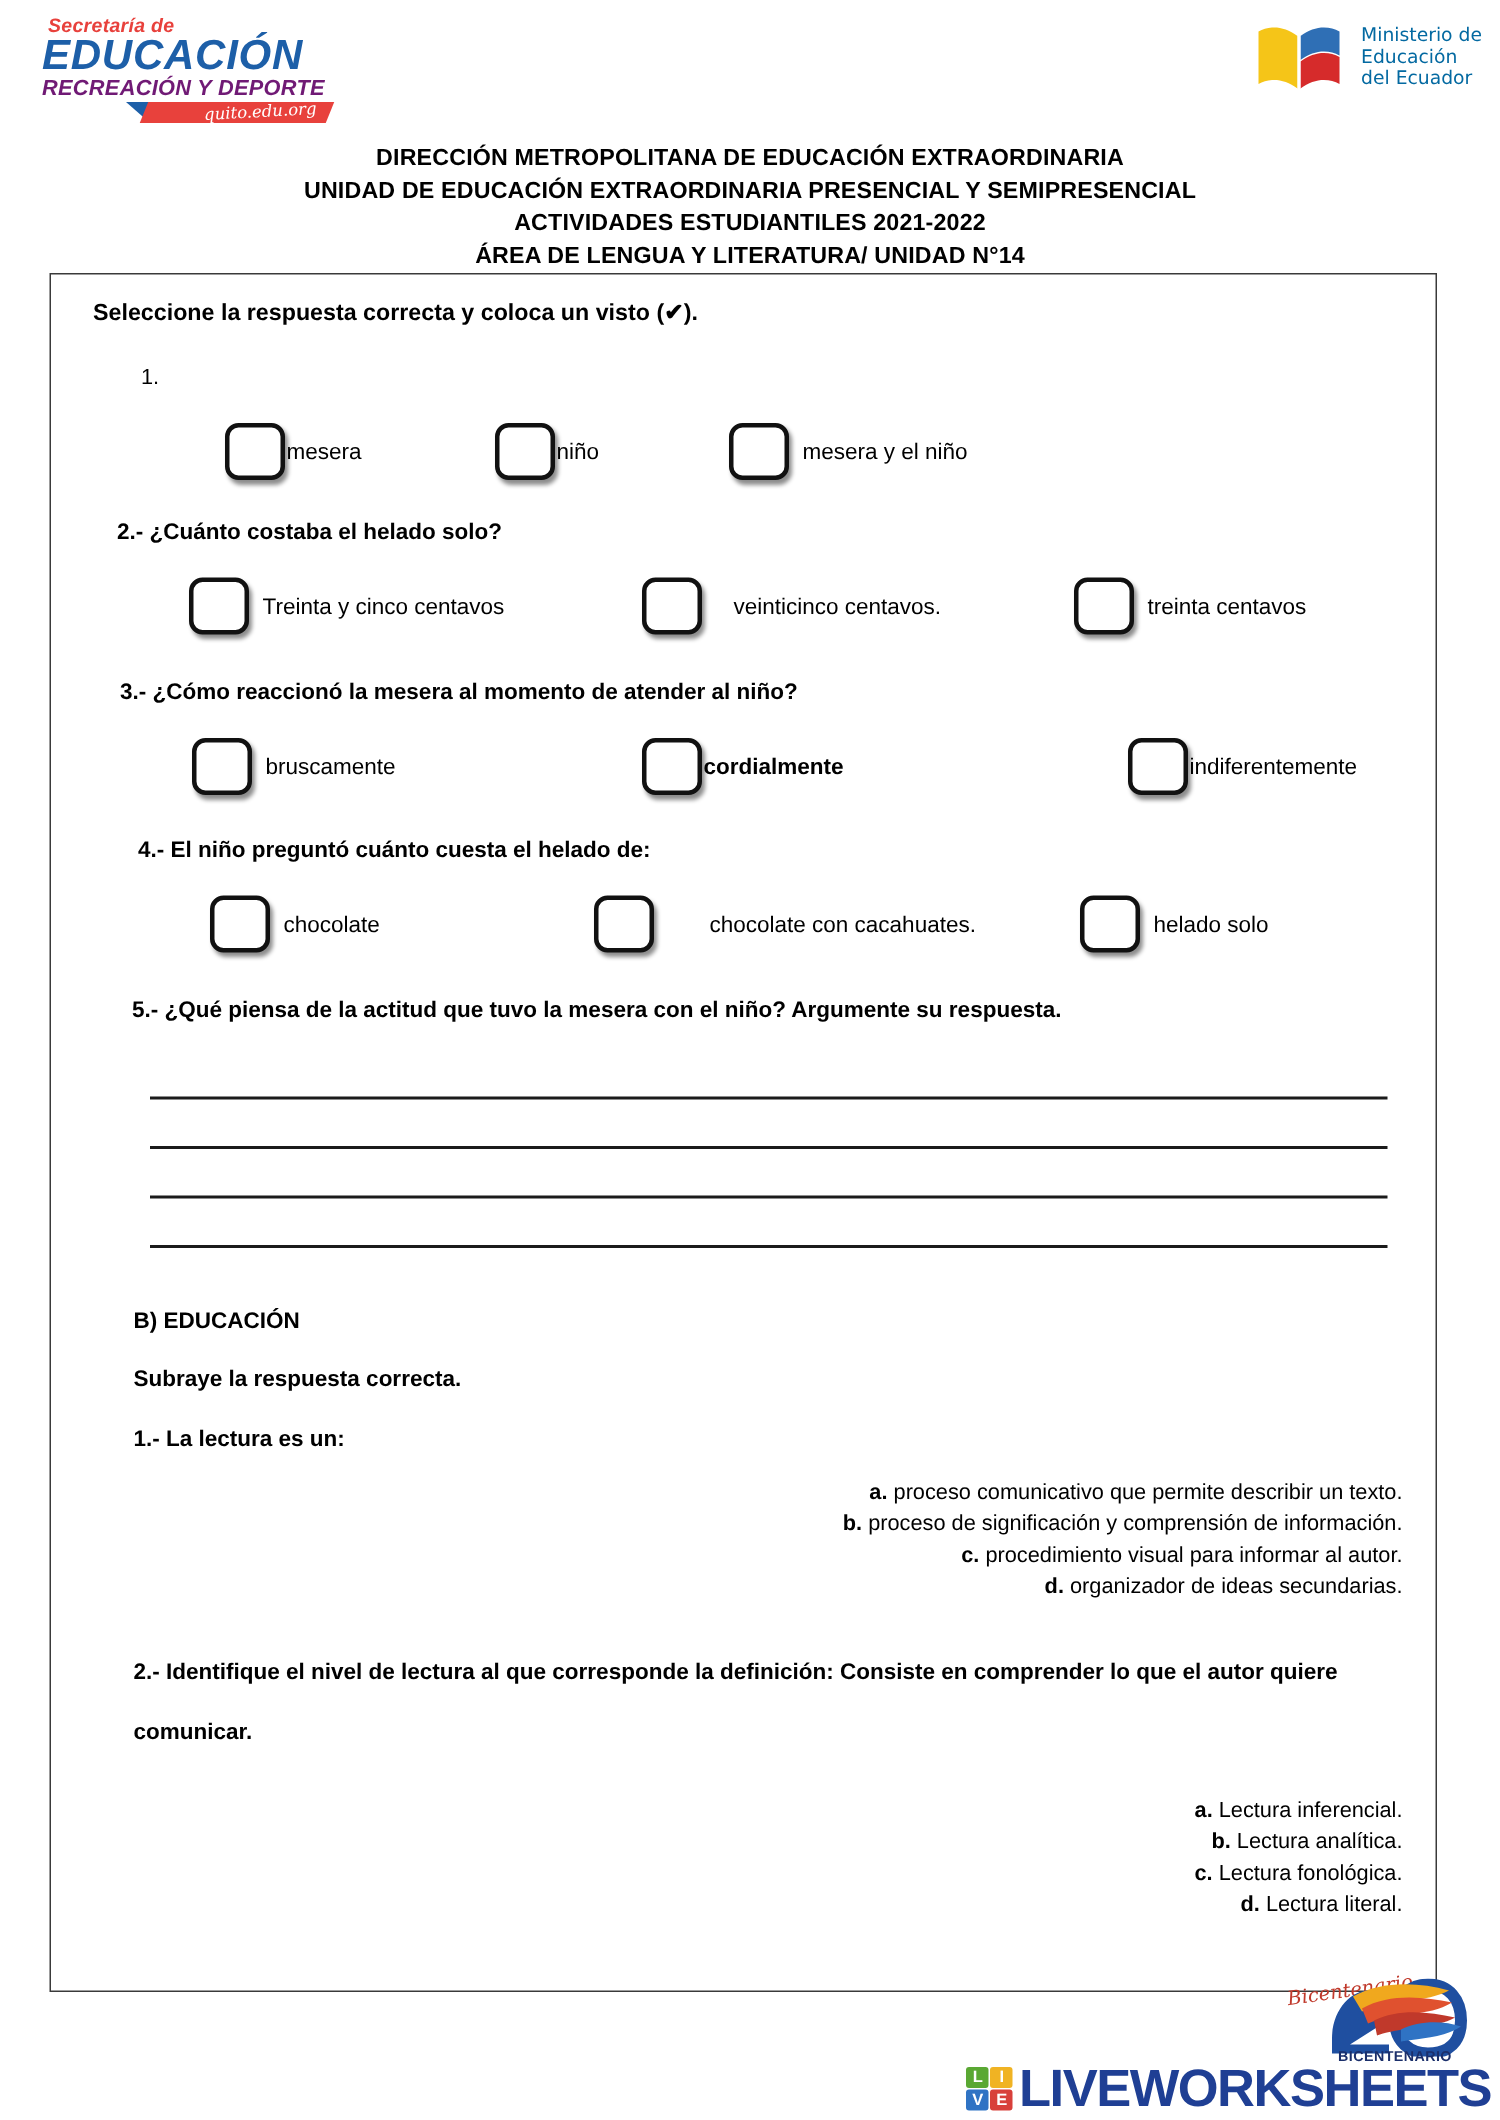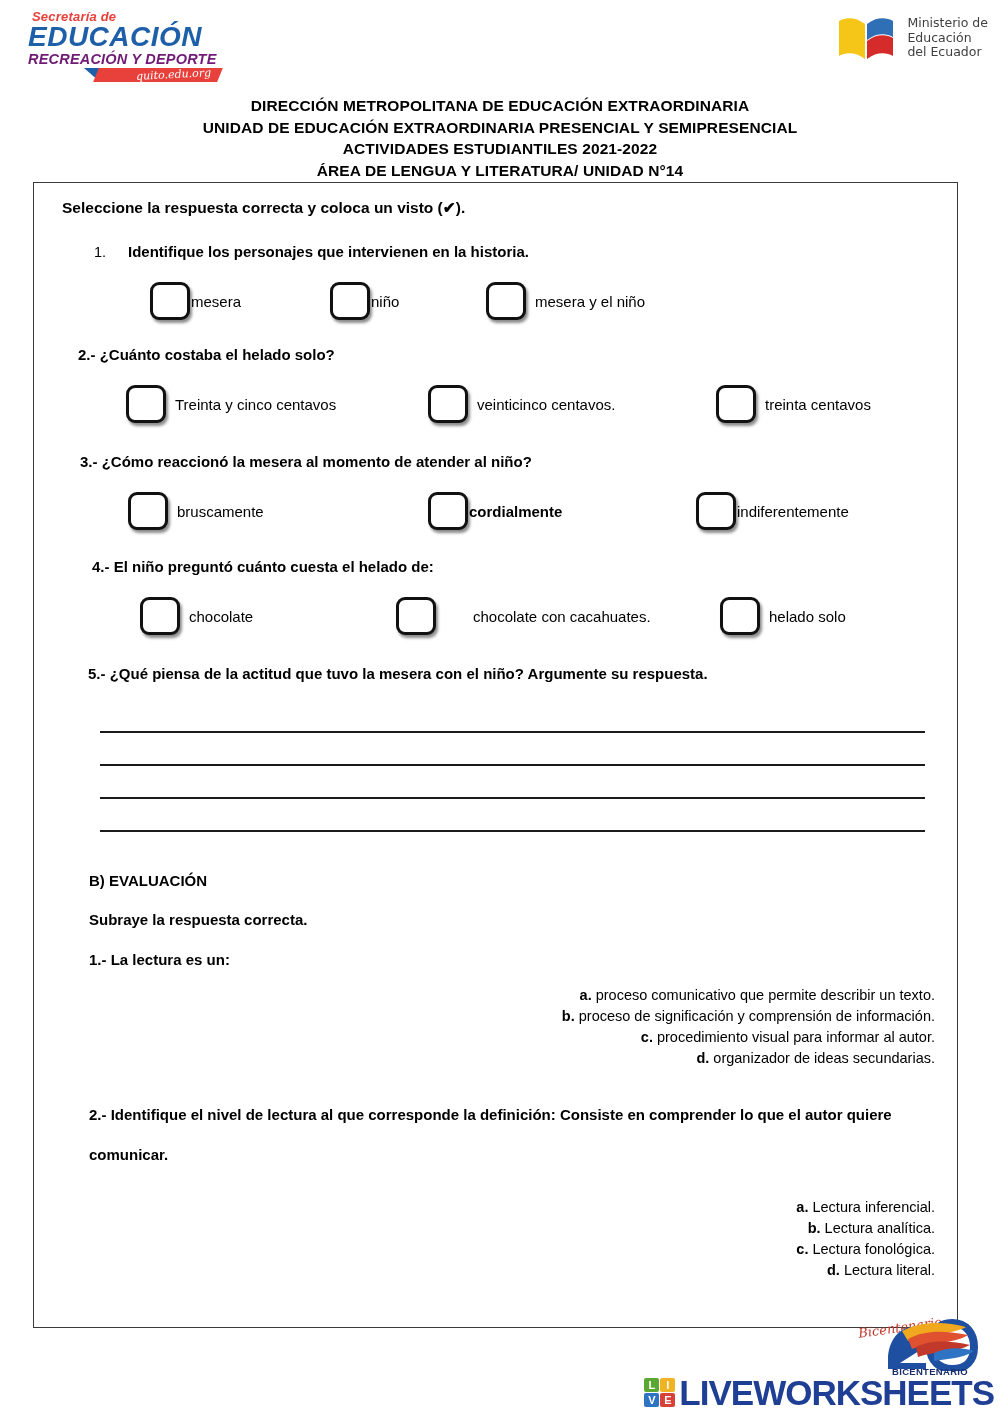--- a/index.html
+++ b/index.html
@@ -92,21 +92,21 @@
     right: 12px;
     top: 12px;
     display: flex;
     align-items: center;
     gap: 9px;
   }
   .me-book { width: 64px; height: 52px; }
   .me-text {
     font-size: 12.5px;
     line-height: 14.5px;
-    color: #404040;
+    color: #0369a1;
     font-family: "DejaVu Sans", sans-serif;
   }
 
   
   .titles {
     text-align: center;
     font-weight: bold;
     font-size: 15.5px;
     line-height: 21.5px;
     letter-spacing: .1px;
@@ -325,21 +325,20 @@
   <div>ACTIVIDADES ESTUDIANTILES 2021-2022</div>
   <div>ÁREA DE LENGUA Y LITERATURA/ UNIDAD N°14</div>
 </div>
 
 <div class="frame">
 
   <div class="instruction">Seleccione la respuesta correcta y coloca un visto (✔).</div>
 
   <div class="q-row" style="margin-top:26px;">
     <span class="q-num">1.</span>
-    <span class="q-text-b">Identifique los personajes que intervienen en la historia.</span>
   </div>
   <div class="opts" style="margin-top:22px;">
     <div class="opt" style="left:94px;">
       <span class="cbox"></span>
       <span class="opt-label">mesera</span>
     </div>
     <div class="opt" style="left:274px;">
       <span class="cbox"></span>
       <span class="opt-label">niño</span>
     </div>
@@ -351,21 +350,21 @@
 
   <div class="q-head" style="margin-top:10px;margin-left:22px;">
     <span>2.-</span>
     <span>¿Cuánto costaba el helado solo?</span>
   </div>
   <div class="opts" style="margin-top:22px;">
     <div class="opt" style="left:70px;">
       <span class="cbox"></span>
       <span class="opt-label gap">Treinta y cinco centavos</span>
     </div>
-    <div class="opt" style="left:372px;">
+    <div class="opt" style="left:372px;gap:12px;">
       <span class="cbox"></span>
       <span class="opt-label gap">veinticinco centavos.</span>
     </div>
     <div class="opt" style="left:660px;">
       <span class="cbox"></span>
       <span class="opt-label gap">treinta centavos</span>
     </div>
   </div>
 
   <div class="q-head" style="margin-top:14px;margin-left:24px;">
@@ -374,21 +373,21 @@
   </div>
   <div class="opts" style="margin-top:22px;">
     <div class="opt" style="left:72px;">
       <span class="cbox"></span>
       <span class="opt-label gap">bruscamente</span>
     </div>
     <div class="opt" style="left:372px;font-weight:bold;">
       <span class="cbox"></span>
       <span class="opt-label">cordialmente</span>
     </div>
-    <div class="opt" style="left:640px;">
+    <div class="opt" style="left:696px;">
       <span class="cbox"></span>
       <span class="opt-label">indiferentemente</span>
     </div>
   </div>
 
   <div class="q-head" style="margin-top:12px;margin-left:36px;">
     <span>4.-</span>
     <span>El niño preguntó cuánto cuesta el helado de:</span>
   </div>
   <div class="opts" style="margin-top:22px;">
@@ -411,21 +410,21 @@
     <span>¿Qué piensa de la actitud que tuvo la mesera con el niño? Argumente su respuesta.</span>
   </div>
 
   <div class="answer-lines">
     <div class="aline"></div>
     <div class="aline"></div>
     <div class="aline"></div>
     <div class="aline"></div>
   </div>
 
-  <div class="eval-title">B) EVALUACIÓN</div>
+  <div class="eval-title">B) EDUCACIÓN</div>
   <div class="eval-sub">Subraye la respuesta correcta.</div>
   <div class="eval-q">1.- La lectura es un:</div>
 
   <div class="eval-opts">
     <div>
       <span class="lt">a.</span>
       <span>proceso comunicativo que permite describir un texto.</span>
     </div>
     <div>
       <span class="lt">b.</span>

